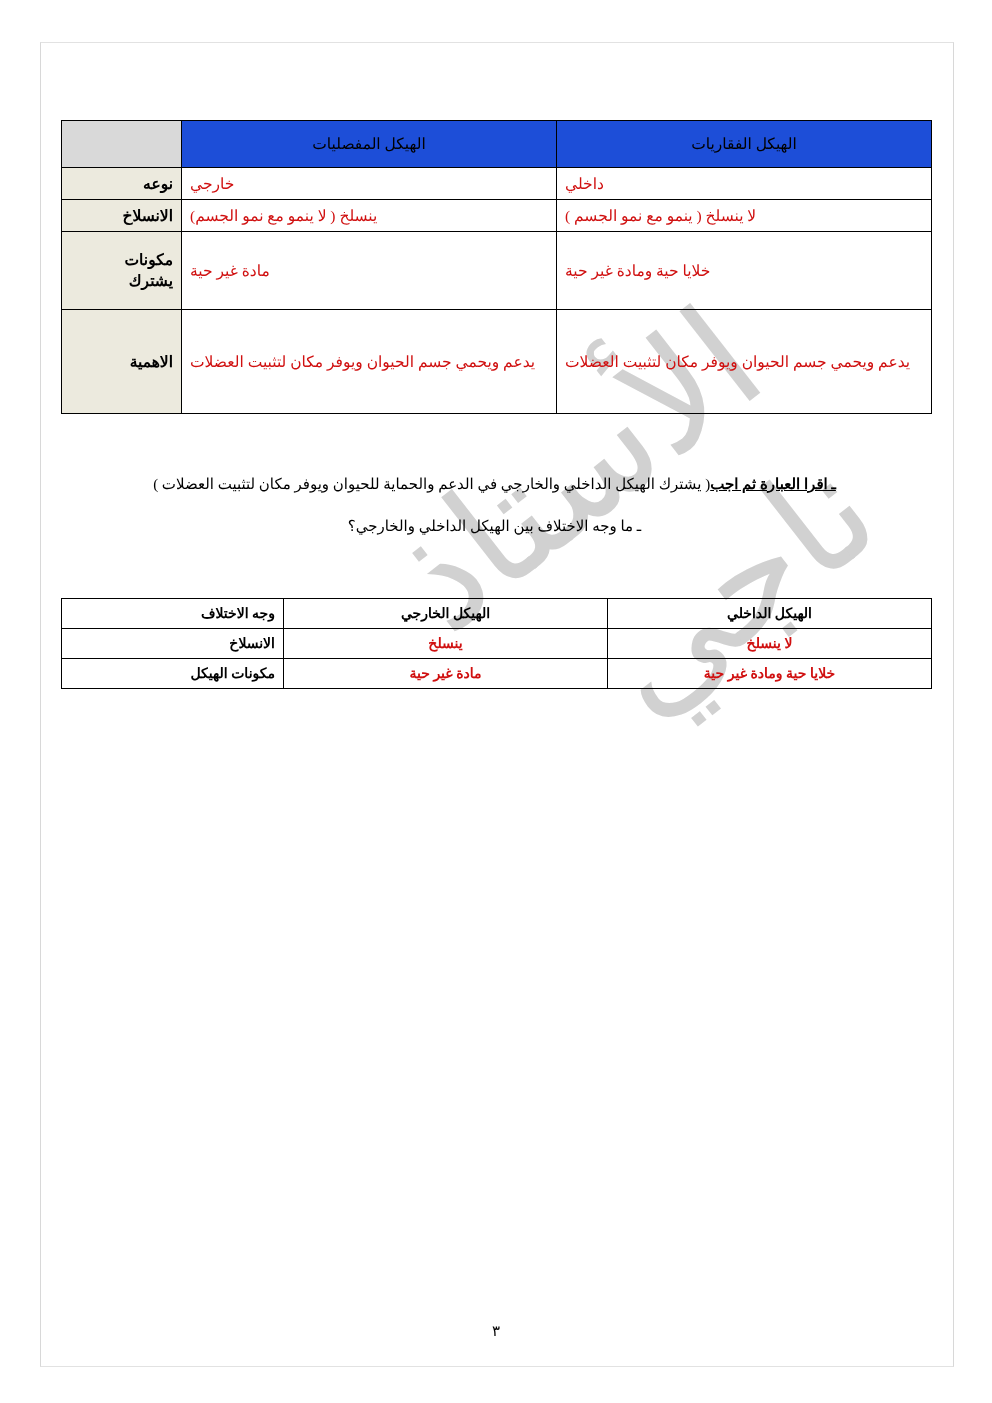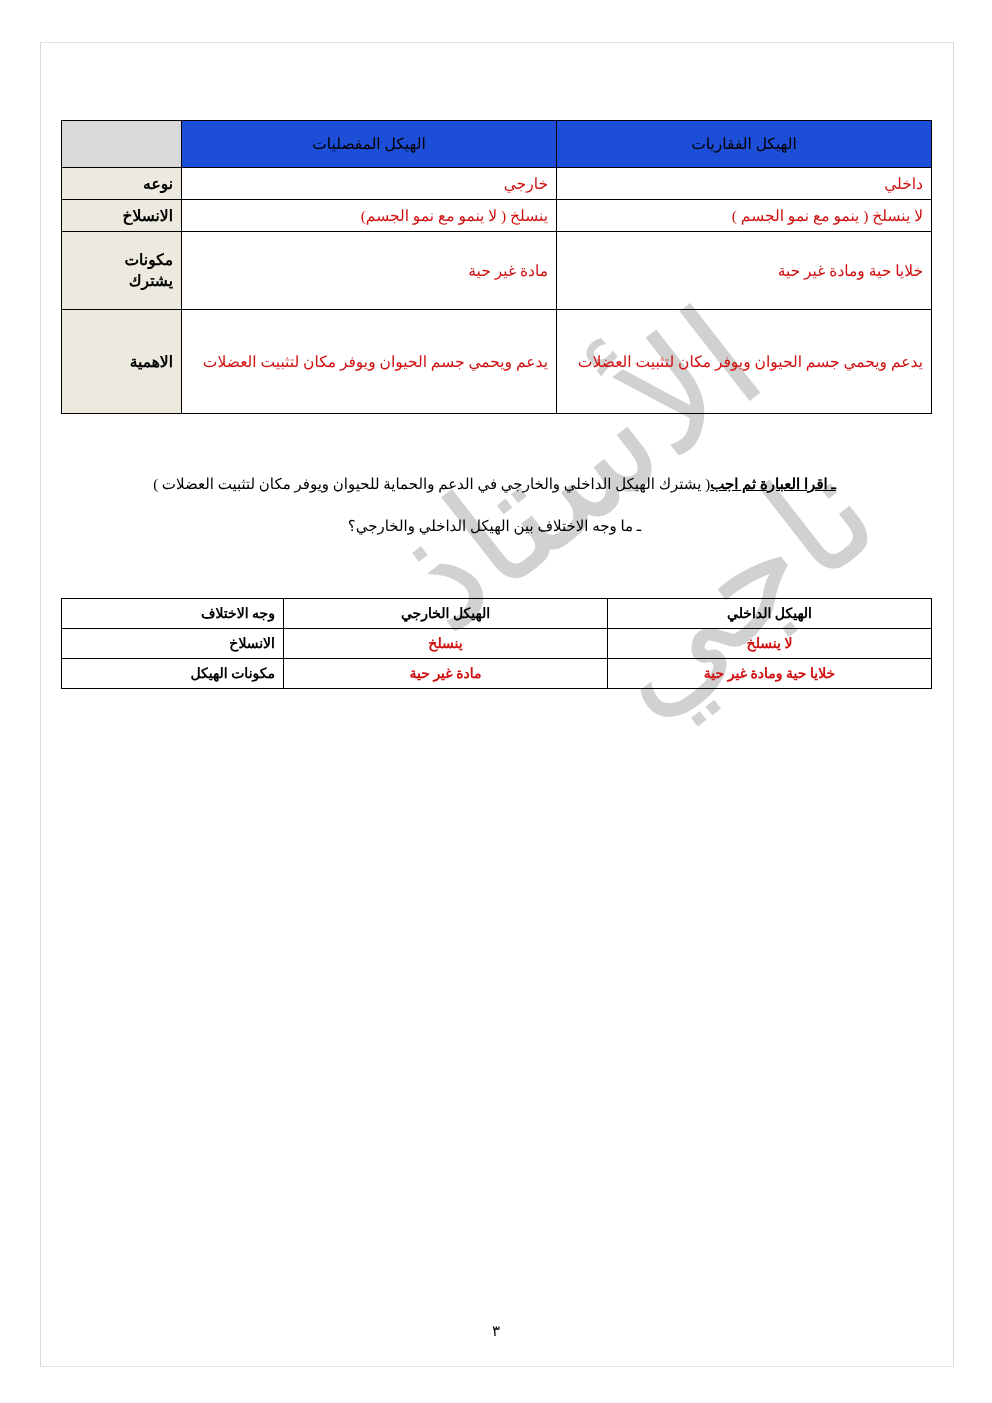--- a/index.html
+++ b/index.html
@@ -95,21 +95,21 @@
   }
   .t1-label {
     background: #eceade;
     font-weight: bold;
     text-align: right;
     color: #000;
     font-size: 15.5px;
   }
   .t1-ans {
     color: #d01010;
-    text-align: right;
+    text-align: left;
   }
   .col-label { width: 120px; }
   .col-a { width: 375px; }
   .col-b { width: 375px; }
 
   .row-h { height: 40px; }
   .row-1 { height: 32px; }
   .row-2 { height: 32px; }
   .row-3 { height: 78px; }
   .row-4 { height: 104px; }

